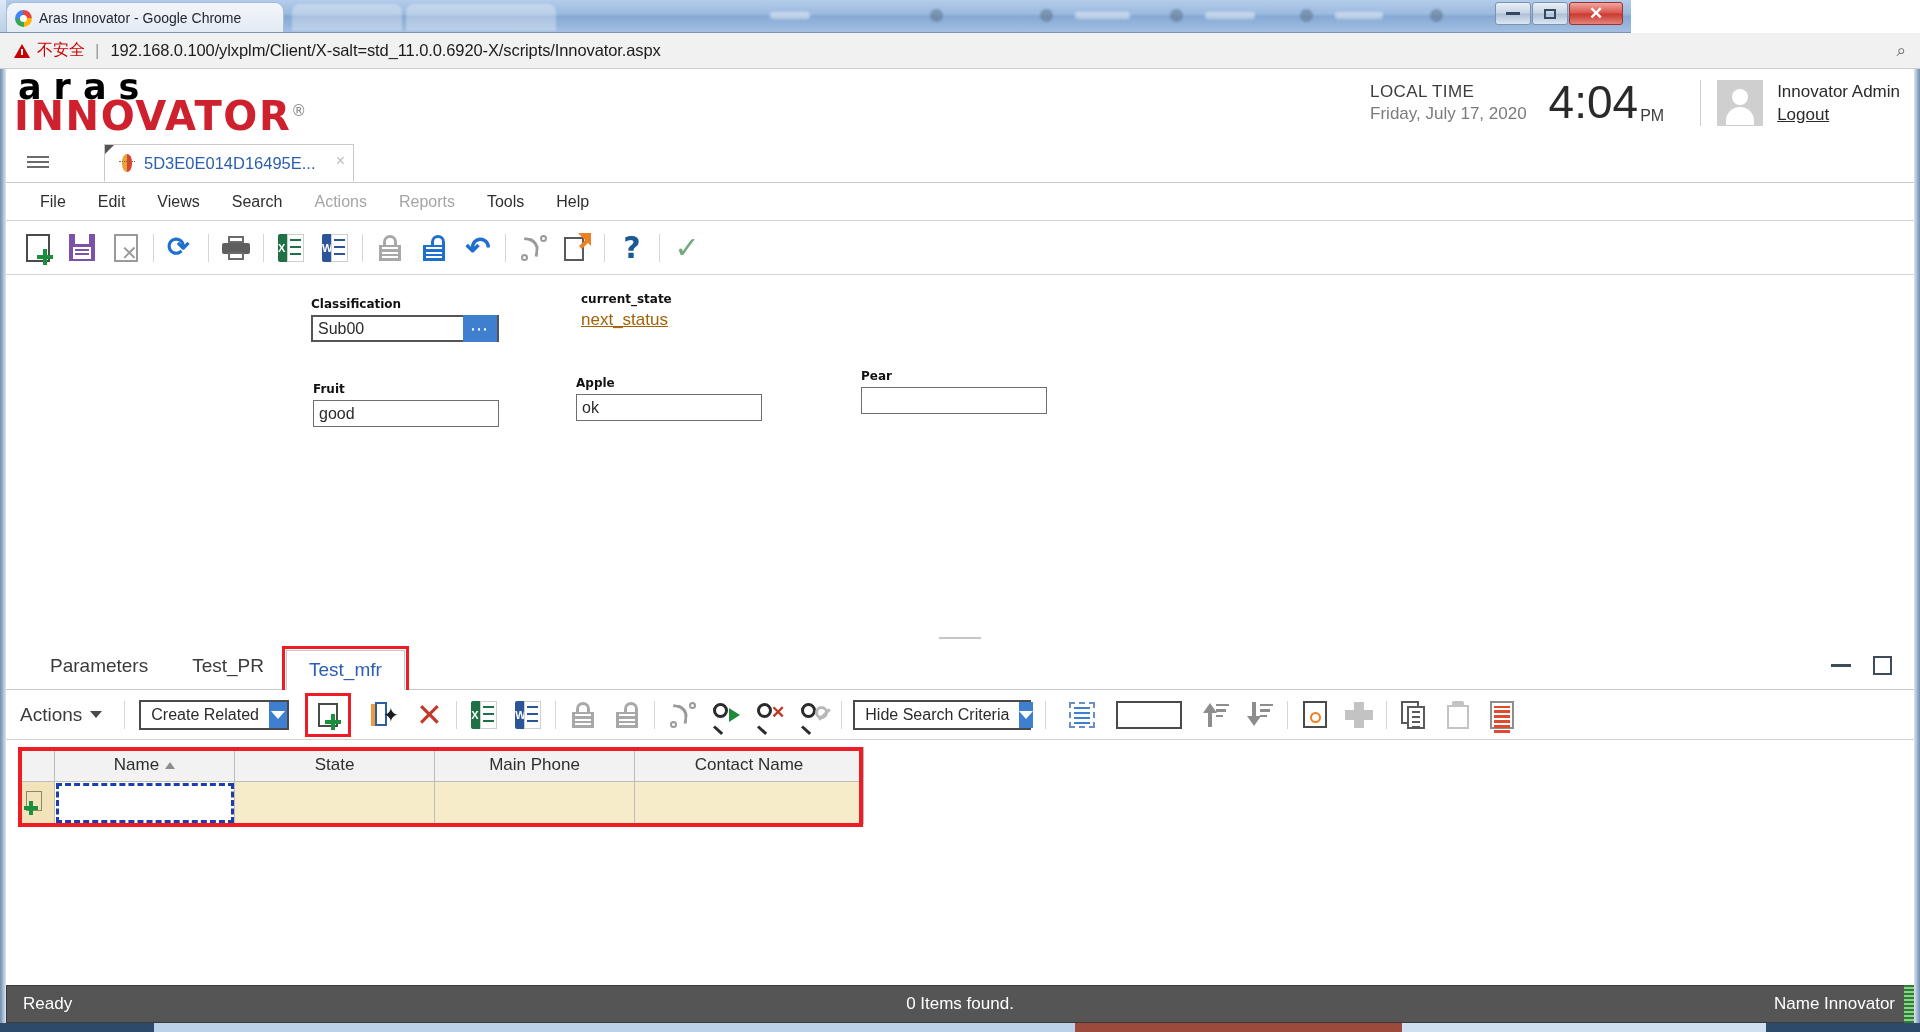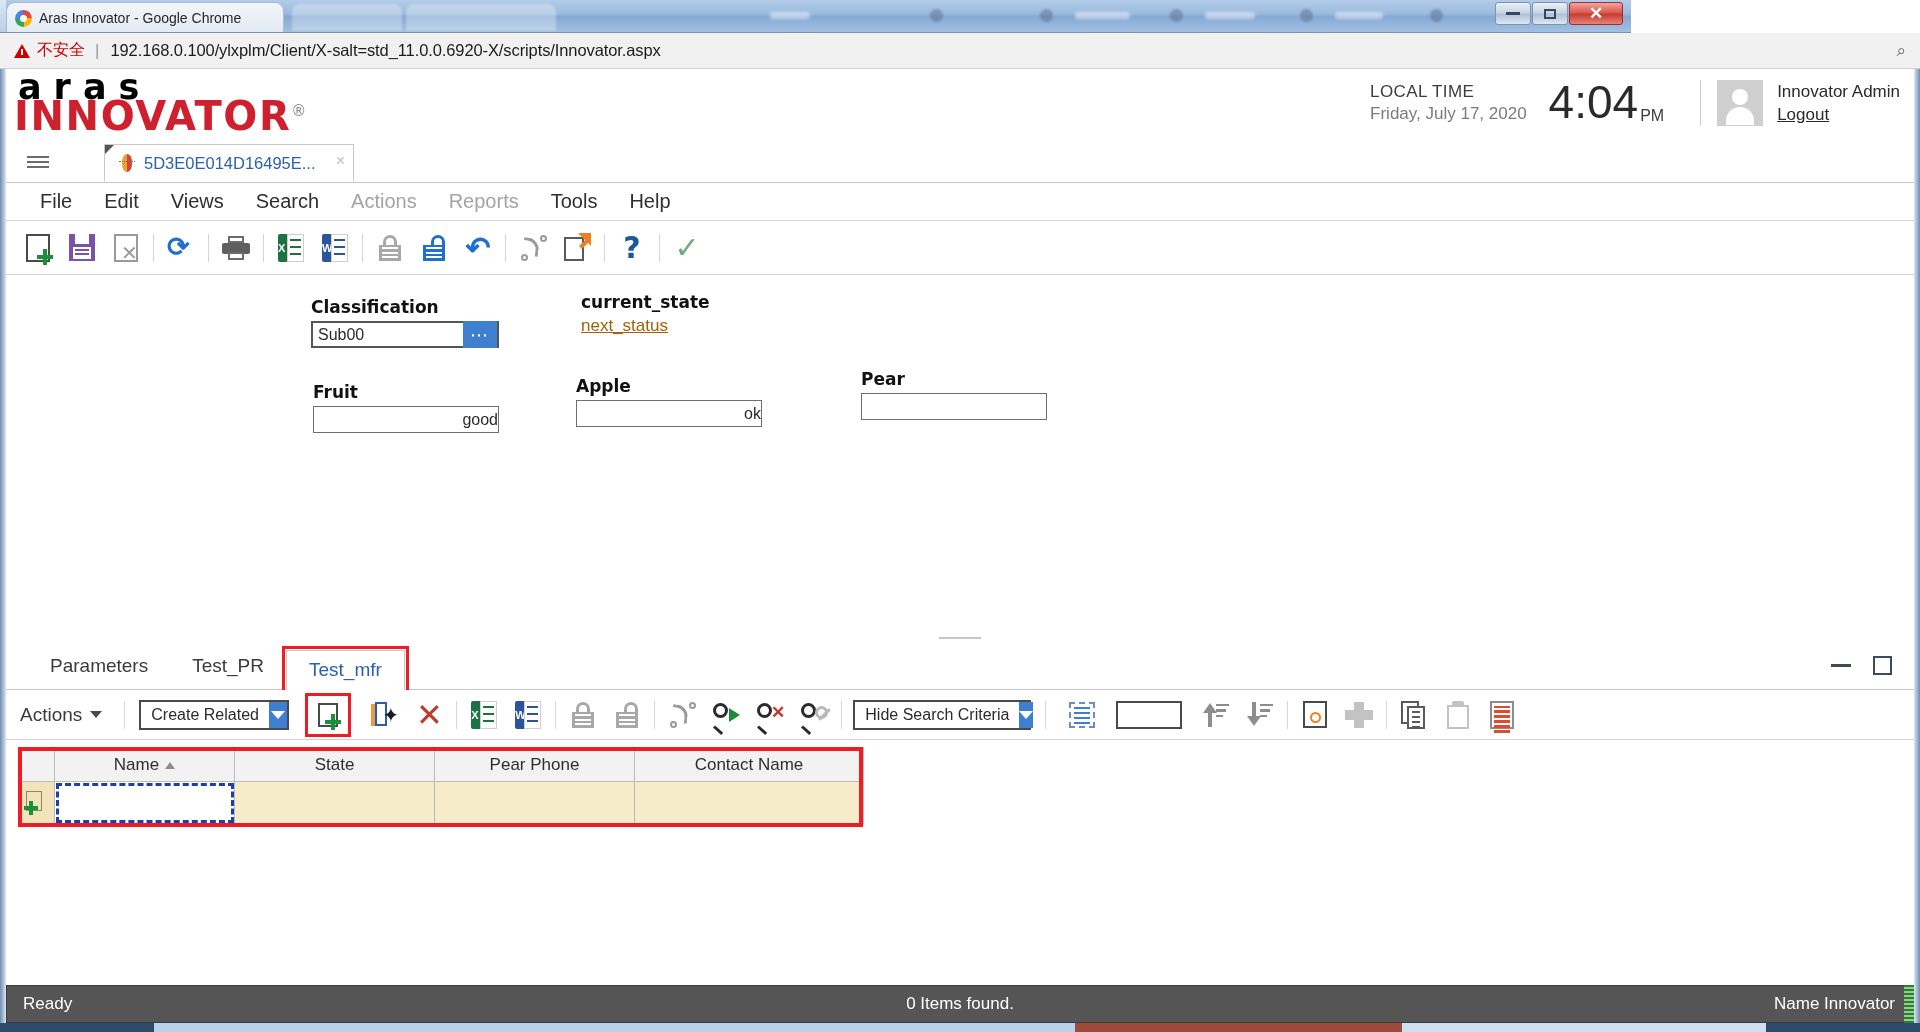--- a/index.html
+++ b/index.html
@@ -148,21 +148,21 @@
   }
   #item-tab .itm-label { font-size:16.5px; color:#2b5fb0; white-space:nowrap; }
   #item-tab .itm-close { position:absolute; right:8px; top:7px; font-size:16px; color:#b6bfc8; }
 
   
   #menubar {
     position:absolute; left:6px; top:183px; width:1908px; height:38px;
     background:#fff; border-bottom:1px solid #d4d4d4;
     display:flex; align-items:center; padding-left:18px; gap:0;
   }
-  #menubar .mi { font-size:20px; color:#2f2f2f; padding: 0 16px; cursor:default; }
+  #menubar .mi { font-size:16px; color:#2f2f2f; padding: 0 16px; cursor:default; }
   #menubar .mi.disabled { color:#a4a4a4; }
 
   
   #toolbar {
     position:absolute; left:6px; top:221px; width:1908px; height:54px;
     background:#fff; border-bottom:1px solid #d4d4d4;
     display:flex; align-items:center; padding-left:10px; gap:0;
   }
   .tb-btn { width:44px; height:44px; display:flex; align-items:center; justify-content:center; position:relative; }
   .tb-sep { width:1px; height:28px; background:#d6d6d6; margin: 0 5px; }
@@ -216,27 +216,27 @@
 
   .ic-help { font-size:30px; color:#1a5a94; font-weight:bold; line-height:1; font-family:"DejaVu Sans", sans-serif;}
   .ic-check { font-size:30px; color:#6fa97e; line-height:1; }
 
   
   #form-area {
     position:absolute; left:6px; top:275px; width:1908px; height:365px;
     background:#fff; border-bottom:1px solid #c8c8c8;
   }
   .fld { position:absolute; }
-  .fld .lbl { font-size:17px; font-weight:bold; color:#111; font-family:"DejaVu Sans", sans-serif; margin-bottom:4px; display:block; }
+  .fld .lbl { font-size:12px; font-weight:bold; color:#111; font-family:"DejaVu Sans", sans-serif; margin-bottom:4px; display:block; }
   .fld .inp {
     height:27px; border:2px solid #555; background:#fff;
     display:flex; align-items:center; padding-left:5px;
     font-size:16px; color:#2b2b2b;
   }
-  .fld .inp.thin { border:1.5px solid #6e6e6e;justify-content:flex-end; }
+  .fld .inp.thin { border:1.5px solid #6e6e6e; }
   .picker-btn {
     width:34px; height:27px; background:#3f7fd0; margin-left:auto;
     display:flex; align-items:center; justify-content:center; color:#fff;
     font-size:18px; letter-spacing:2px; line-height:10px;
   }
   .link-status { font-size:17px; color:#a16207; text-decoration:underline; font-weight:normal; }
 
   
   #splitter {
     position:absolute; left:6px; top:634px; width:1908px; height:8px; background:#fff;
@@ -810,21 +810,21 @@
           <col style="width:200px">
           <col style="width:229px">
       </colgroup>
       <thead>
         <tr>
           <th class="corner-cell"></th>
           <th>
             <span>Name</span><span class="sort-caret"></span>
           </th>
           <th>State</th>
-          <th>Pear Phone</th>
+          <th>Main Phone</th>
           <th>Contact Name</th>
         </tr>
       </thead>
       <tbody>
         <tr>
           <td class="rowhdr">
             <span class="rowhdr-new">
                 <span class="pg"></span>
                 <span class="pl"></span>
               </span>

